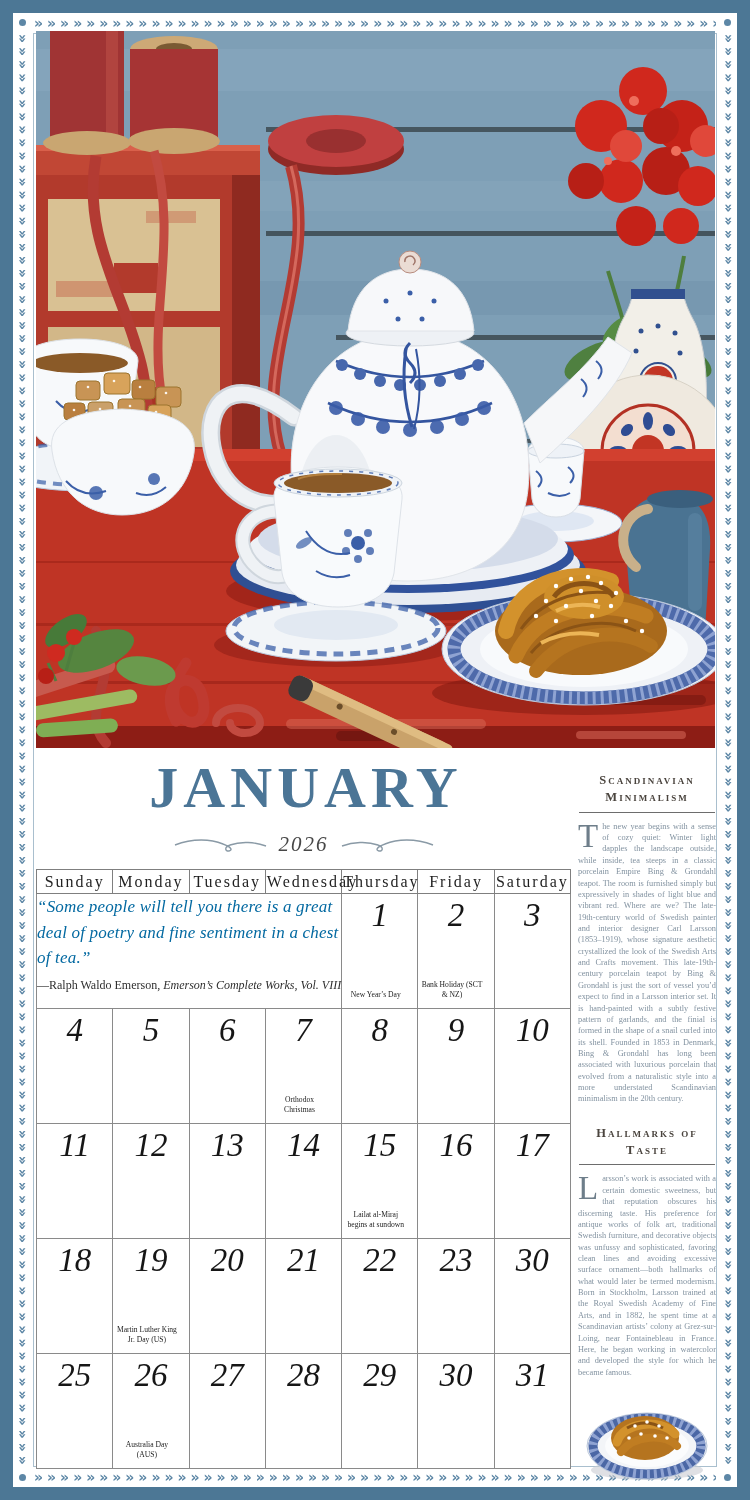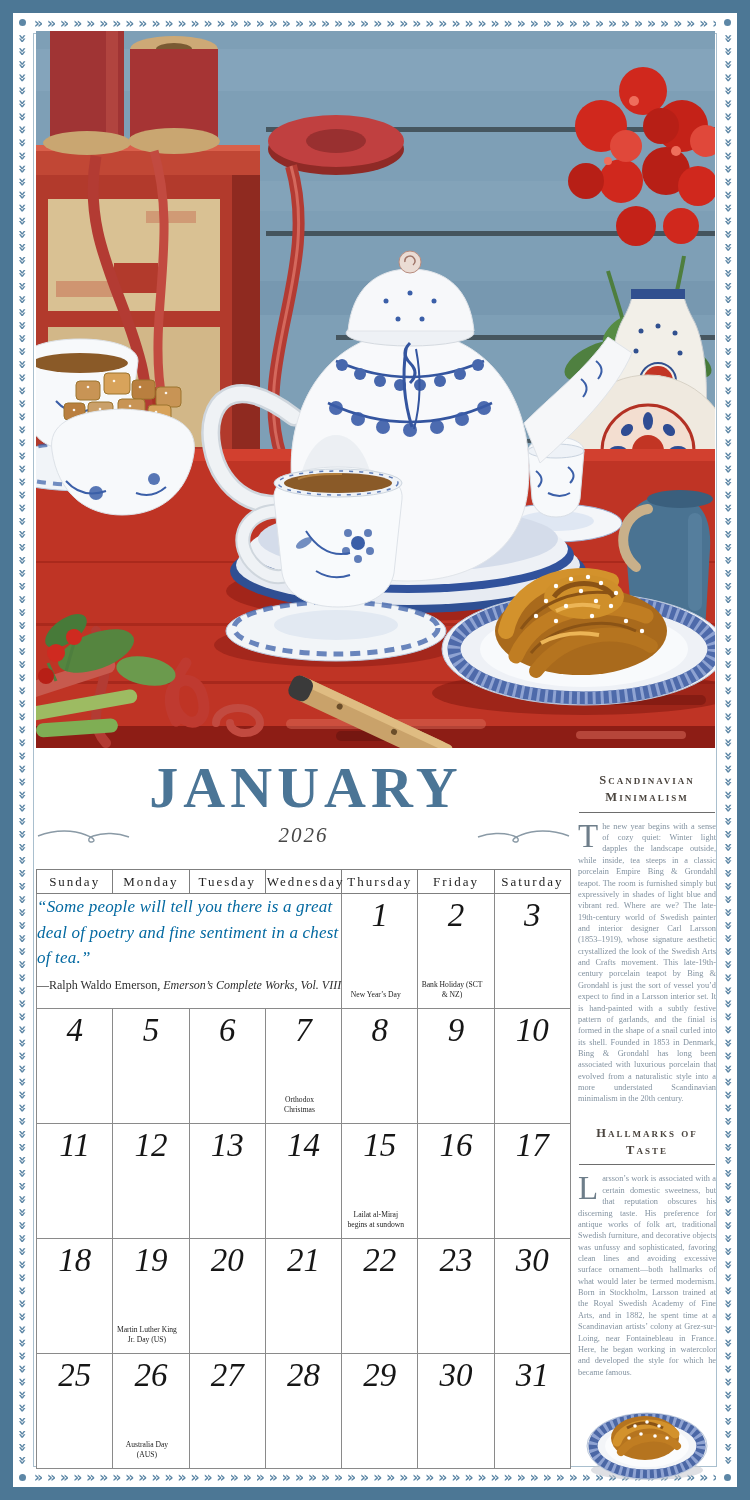--- a/index.html
+++ b/index.html
@@ -20,36 +20,36 @@
   .corner-dot.tl{top:19px;left:19px;}
   .corner-dot.tr{top:19px;right:19px;}
   .corner-dot.bl{bottom:19px;left:19px;}
   .corner-dot.br{bottom:19px;right:19px;}
   
   .photo{position:absolute;left:36px;top:31px;width:679px;height:717px;overflow:hidden;background:#7e9fb6;}
   .photo svg{display:block;width:100%;height:100%;}
   
   .title-block{position:absolute;left:36px;top:758px;width:535px;text-align:center;}
   .title-block h1{
-    margin:0 0 4px;font-family:"Liberation Serif",serif;font-weight:bold;
+    margin:0 0 13px;font-family:"Liberation Serif",serif;font-weight:bold;
     font-size:58px;line-height:1.05;letter-spacing:5px;padding-left:5px;color:#4b7596;
   }
-  .year-row{display:flex;justify-content:space-between;align-items:center;gap:10px;}
+  .year-row{display:flex;justify-content:center;align-items:center;gap:10px;}
   .year{font-style:italic;font-size:21px;letter-spacing:2px;color:#474747;}
   .flourish{width:96px;height:16px;}
   .flourish path{fill:none;stroke:#8a9aa6;stroke-width:1.4;}
   .flourish.mirror{transform:scaleX(-1);}
   
   table.cal{
     position:absolute;left:36px;top:869px;width:535px;border-collapse:collapse;
     table-layout:fixed;background:#fff;
   }
   table.cal th{
     border:1px solid #7f7f7f;height:21px;font-weight:normal;
-    font-size:13px;letter-spacing:2px;color:#1f1f1f;
+    font-size:16px;letter-spacing:2px;color:#1f1f1f;
   }
   table.cal td{border:1px solid #8a8a8a;height:114px;vertical-align:top;position:relative;padding:0;}
   .num{
     text-align:center;font-style:italic;font-size:33px;line-height:1.15;
     margin-top:3px;color:#161616;
   }
   .holiday{
     position:absolute;left:3px;right:11px;bottom:8px;text-align:center;
     font-size:7.6px;line-height:1.3;color:#1c1c1c;
   }

